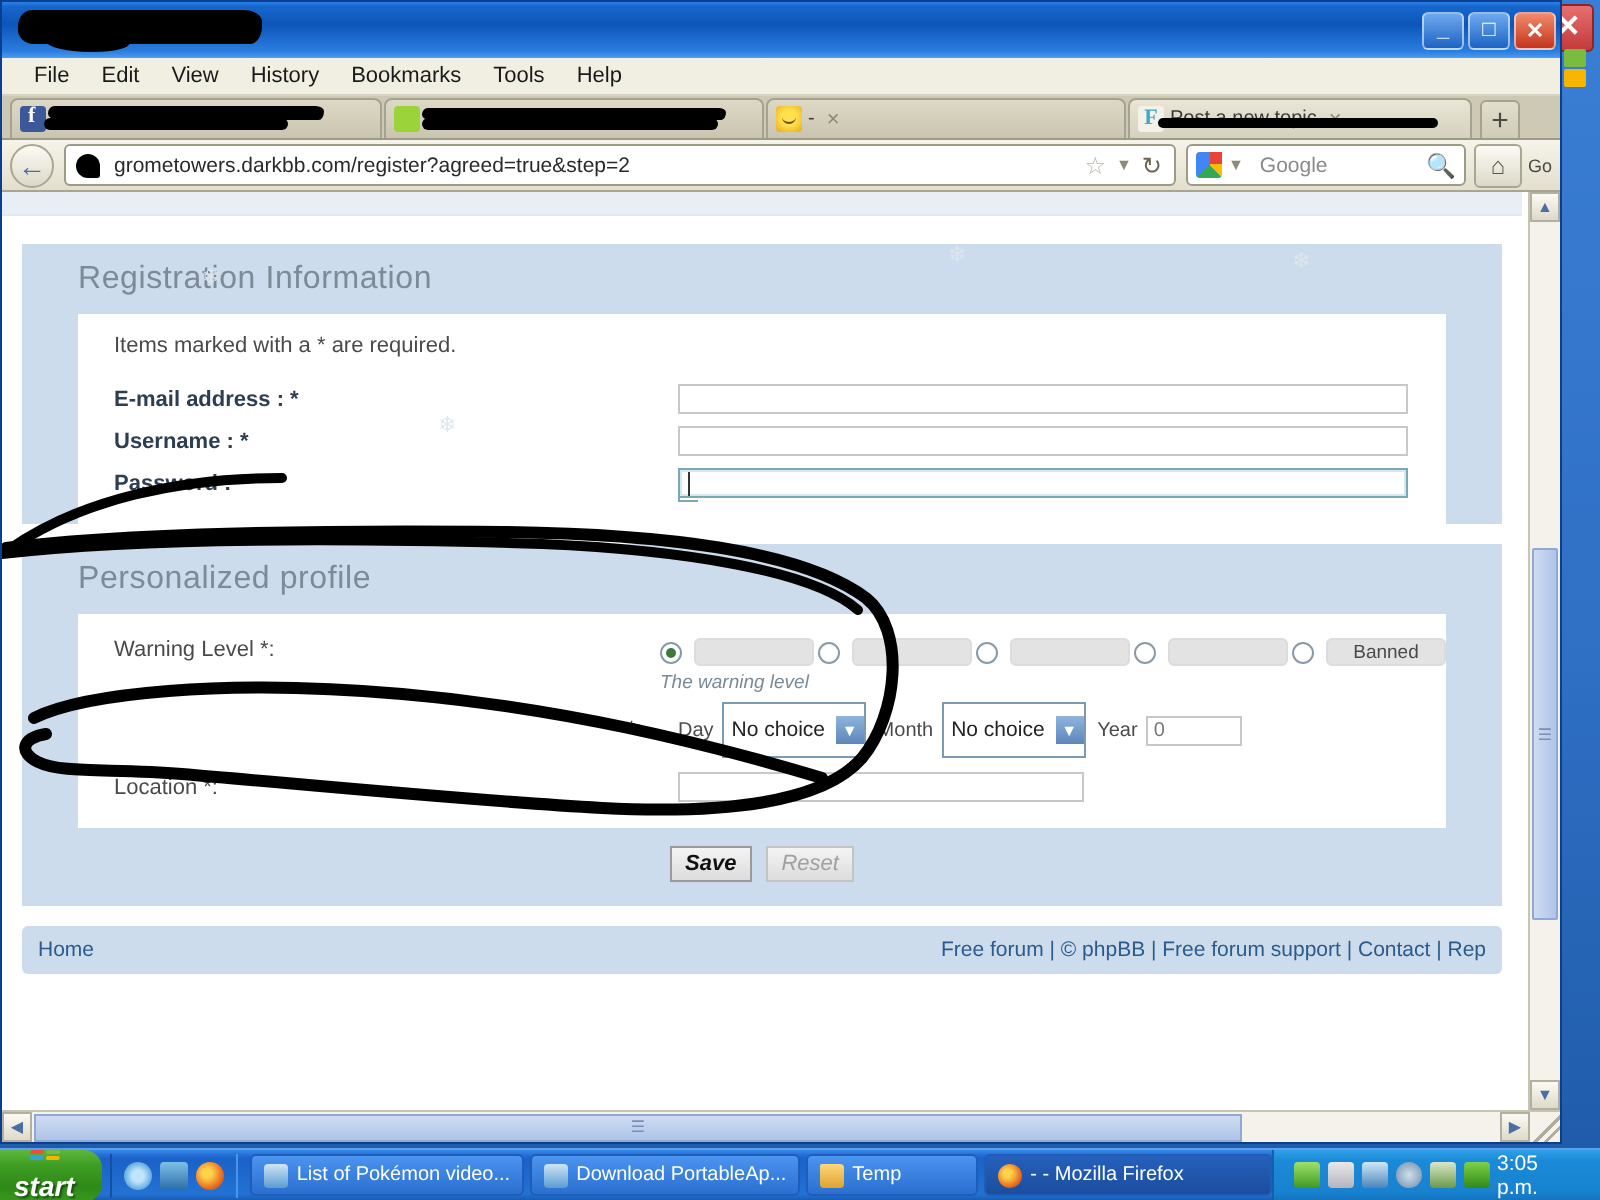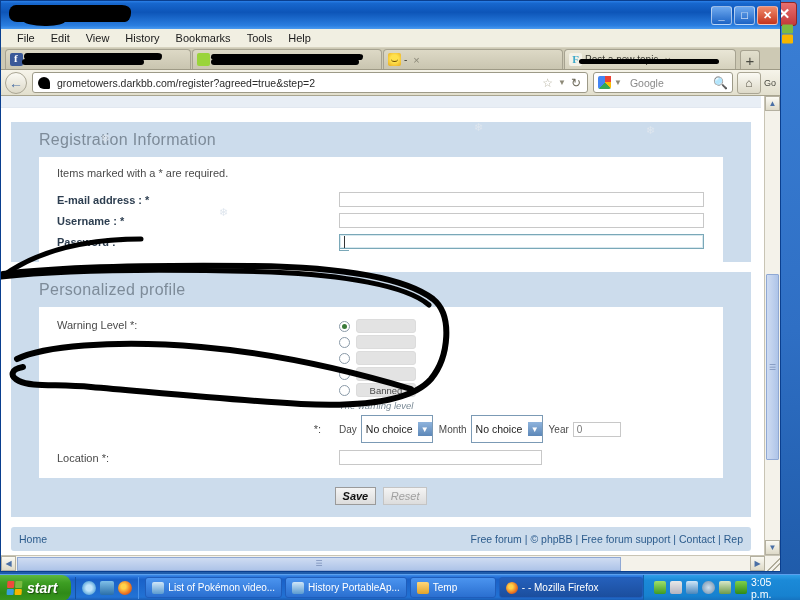--- a/index.html
+++ b/index.html
@@ -242,21 +242,21 @@
     content:""; position:absolute; left:4px; top:1px; width:1px; height:12px; background:#333;
   }
   .finput.focus::after {
     content:""; position:absolute; left:-1px; top:-1px; width:9px; height:15px;
     border: 1px solid #7aa8b8; border-right: none;
   }
 
   
   .wl-row { display: flex; padding: 4px 0 0 0; }
   .wl-label { width: 300px; padding-left: 18px; font-size: 11px; color: #4a4a4a; }
-  .wl-list { display: flex; flex-direction: column; gap: 2px; }
+  .wl-list { display: flex; gap: 2px; }
   .wl-item { display: flex; align-items: center; gap: 6px; }
   .radio {
     width: 11px; height: 11px; border-radius: 50%;
     border: 1px solid #8a9aa8; background: #fff; flex: none;
     position: relative;
   }
   .radio.on::after {
     content:""; position:absolute; left:2px; top:2px;
     width: 5px; height: 5px; border-radius: 50%; background: #3a7a3a;
   }
@@ -371,20 +371,21 @@
     border-top: 1px solid #5aa0ee;
   }
   #startbtn {
     height: 26px; padding: 0 14px 0 7px;
     background: linear-gradient(180deg,#5db73f 0%,#3d9e23 30%,#2f8a17 70%,#39971f 100%);
     border-radius: 0 9px 9px 0;
     display: flex; align-items: center; gap: 5px;
     color: #fff; font-style: italic; font-weight: bold; font-size: 14px;
     text-shadow: 1px 1px 1px rgba(0,0,0,.45);
     font-family: "Liberation Sans", sans-serif;
+    flex-direction: column;
   }
   #flag {
     width: 15px; height: 14px;
     display: grid; grid-template-columns: 1fr 1fr; grid-template-rows: 1fr 1fr;
     gap: 1px; transform: skewX(-4deg);
   }
   #flag i { display:block; border-radius: 1px; }
   #ql {
     display: flex; align-items: center; gap: 4px;
     padding: 0 6px; margin-left: 4px;
@@ -645,21 +646,21 @@
       <span class="ql-ico" style="background:radial-gradient(circle at 40% 40%,#ffd24a 20%,#e8681c 65%,#1f5fa8 100%);border-radius:50%"></span>
     </div>
 
     <div class="tasks">
       <div class="task">
         <span class="task-ico" style="background:linear-gradient(180deg,#cfe6f8,#5b9bd0)"></span>
         <span>List of Pokémon video...</span>
       </div>
       <div class="task">
         <span class="task-ico" style="background:linear-gradient(180deg,#cfe6f8,#5b9bd0)"></span>
-        <span>History PortableAp...</span>
+        <span>Download PortableAp...</span>
       </div>
       <div class="task" style="min-width:86px">
         <span class="task-ico" style="background:linear-gradient(180deg,#ffd77a,#e0a32c);border-radius:1px 2px 2px 2px"></span>
         <span>Temp</span>
       </div>
       <div class="task active" style="min-width:144px">
         <span class="task-ico" style="background:radial-gradient(circle at 40% 40%,#ffd24a 20%,#e8681c 65%,#1f5fa8 100%);border-radius:50%"></span>
         <span>- - Mozilla Firefox</span>
       </div>
     </div>

